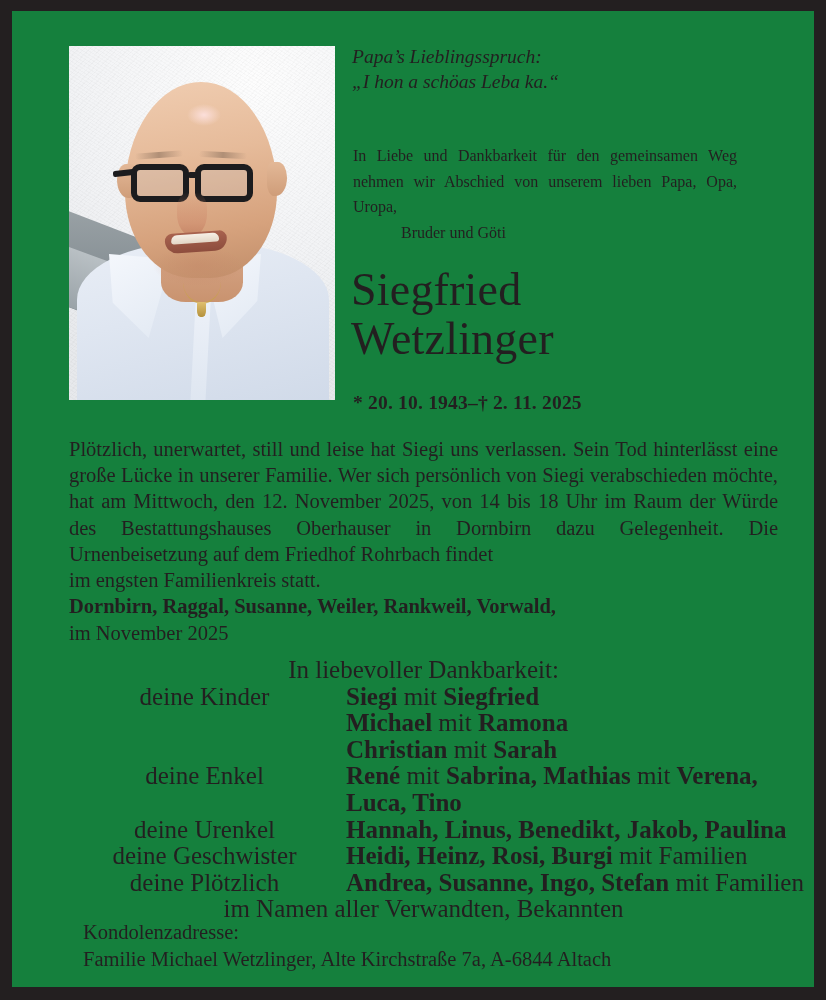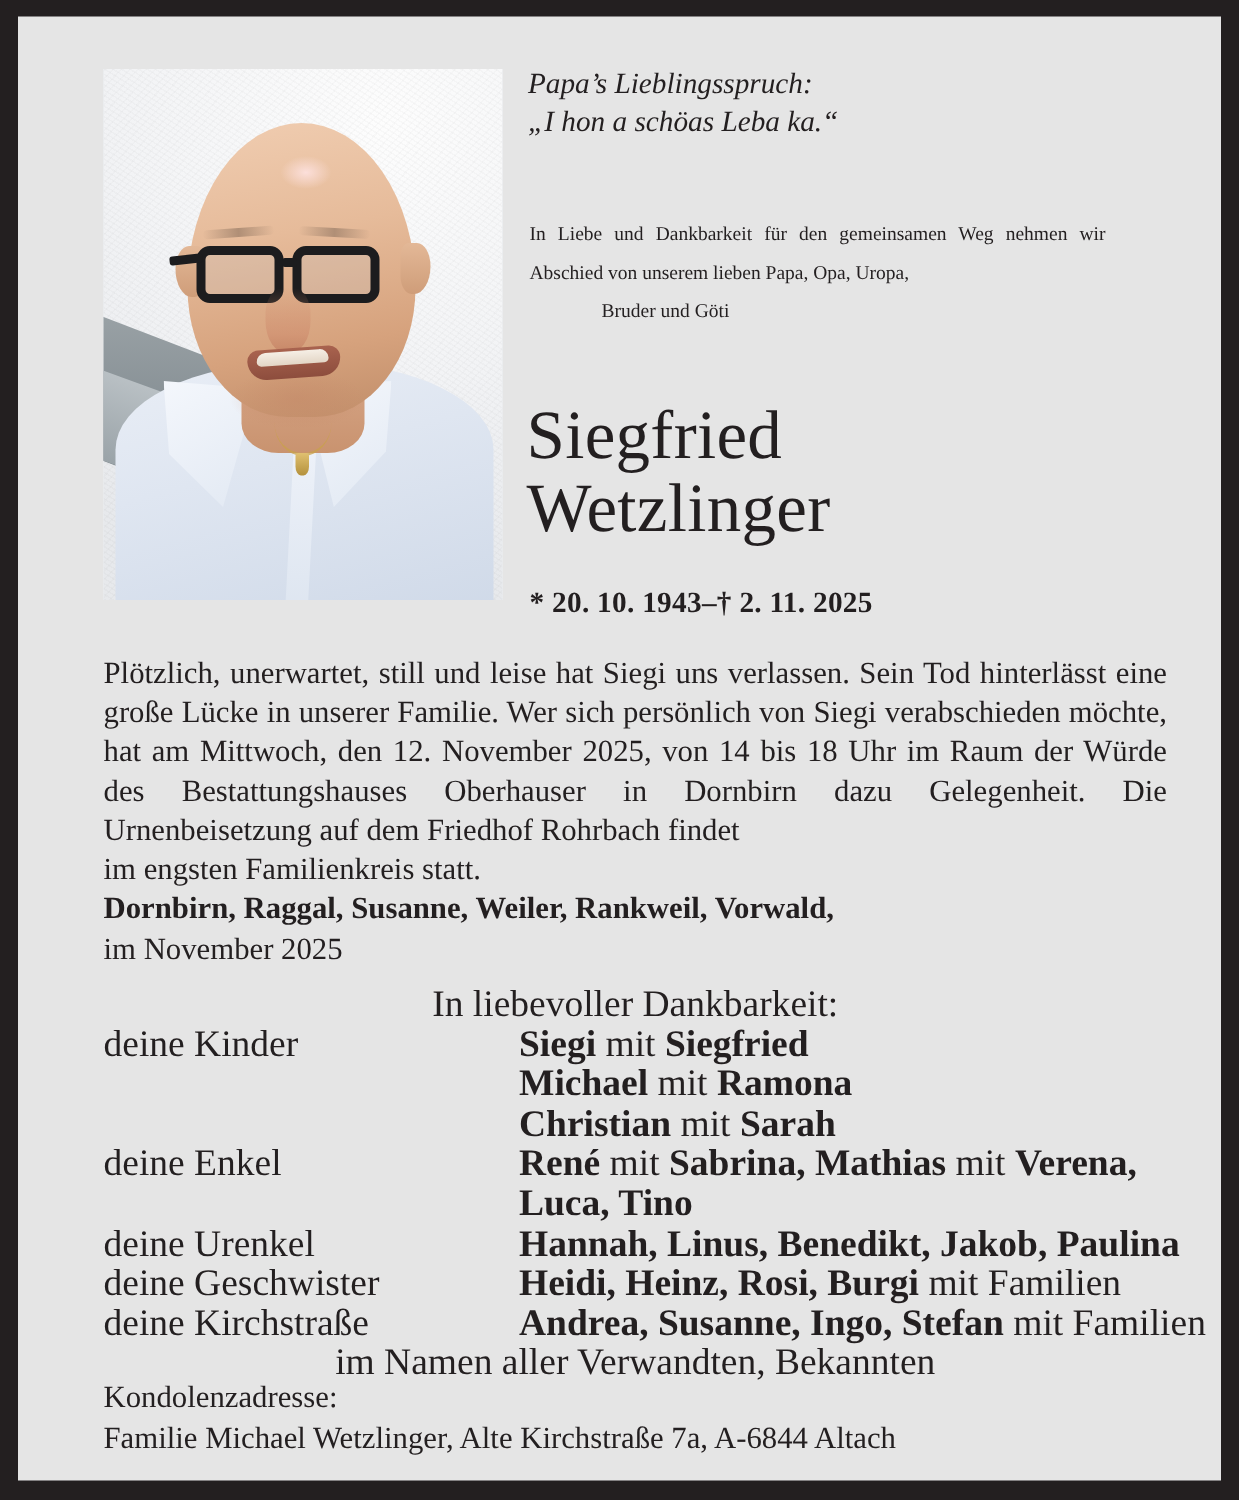--- a/index.html
+++ b/index.html
@@ -13,21 +13,21 @@
 
   .frame {
     position:absolute; left:0; top:0;
     width:826px; height:1000px;
     background:#231f20;
     padding:11px 12px 13px 12px;
   }
   .card {
     position:relative;
     width:100%; height:100%;
-    background:#e5e5e5;
+    background:#15803d;
     overflow:hidden;
     font-family:Liberation Serif, serif;
   }
 
   
   .photo {
     position:absolute; left:57px; top:35px;
     width:266px; height:354px;
     overflow:hidden;
     background:#eef1f5;
@@ -177,21 +177,21 @@
   .quote {
     position:absolute; left:340px; top:33px;
     width:384px;
     font-style:italic;
     font-size:19.5px;
     line-height:25px;
   }
   .lede {
     position:absolute; left:341px; top:132px;
     width:384px;
-    font-size:13px;
+    font-size:16px;
     line-height:25.5px;
     text-align:justify;
     text-justify:inter-word;
   }
   .lede .last { display:block;margin-left:48px; }
 
   .name {
     position:absolute; left:339px; top:254px;
     width:440px;
     font-size:46px;
@@ -235,36 +235,36 @@
   }
   .fam-head { text-align:center; }
   .fam-rows { display:block; }
   .fam-row {
     display:flex;
     align-items:baseline;
     justify-content:flex-start;
   }
   .fam-label {
     width:277px;
-    text-align:left;
+    text-align:center;
     flex:0 0 277px;
     padding-right:6px;
     white-space:nowrap;
   }
   .fam-names {
     flex:1 1 auto;
     text-align:left;
     white-space:nowrap;
   }
   .fam-names b { font-weight:bold; }
   .fam-foot { text-align:center; }
 
   
   .kond {
-    position:absolute; left:57px; top:908px;
+    position:absolute; left:71px; top:908px;
     width:709px;
     font-size:20.5px;
     line-height:26.5px;
   }
 </style>
 </head>
 <body>
 
 <div class="frame">
   <div class="card">
@@ -352,21 +352,21 @@
           </div>
           <div class="fam-row">
             <div class="fam-label">deine Urenkel</div>
             <div class="fam-names"><b>Hannah, Linus, Benedikt, Jakob, Paulina</b></div>
           </div>
           <div class="fam-row">
             <div class="fam-label">deine Geschwister</div>
             <div class="fam-names"><b>Heidi, Heinz, Rosi, Burgi</b> mit Familien</div>
           </div>
           <div class="fam-row">
-            <div class="fam-label">deine Kirchstraße</div>
+            <div class="fam-label">deine Plötzlich</div>
             <div class="fam-names"><b>Andrea, Susanne, Ingo, Stefan</b> mit Familien</div>
           </div>
         </div>
       <div class="fam-foot">im Namen aller Verwandten, Bekannten</div>
     </div>
 
     <div class="kond">
       <div>Kondolenzadresse:</div>
       <div>Familie Michael Wetzlinger, Alte Kirchstraße 7a, A-6844 Altach</div>
     </div>

